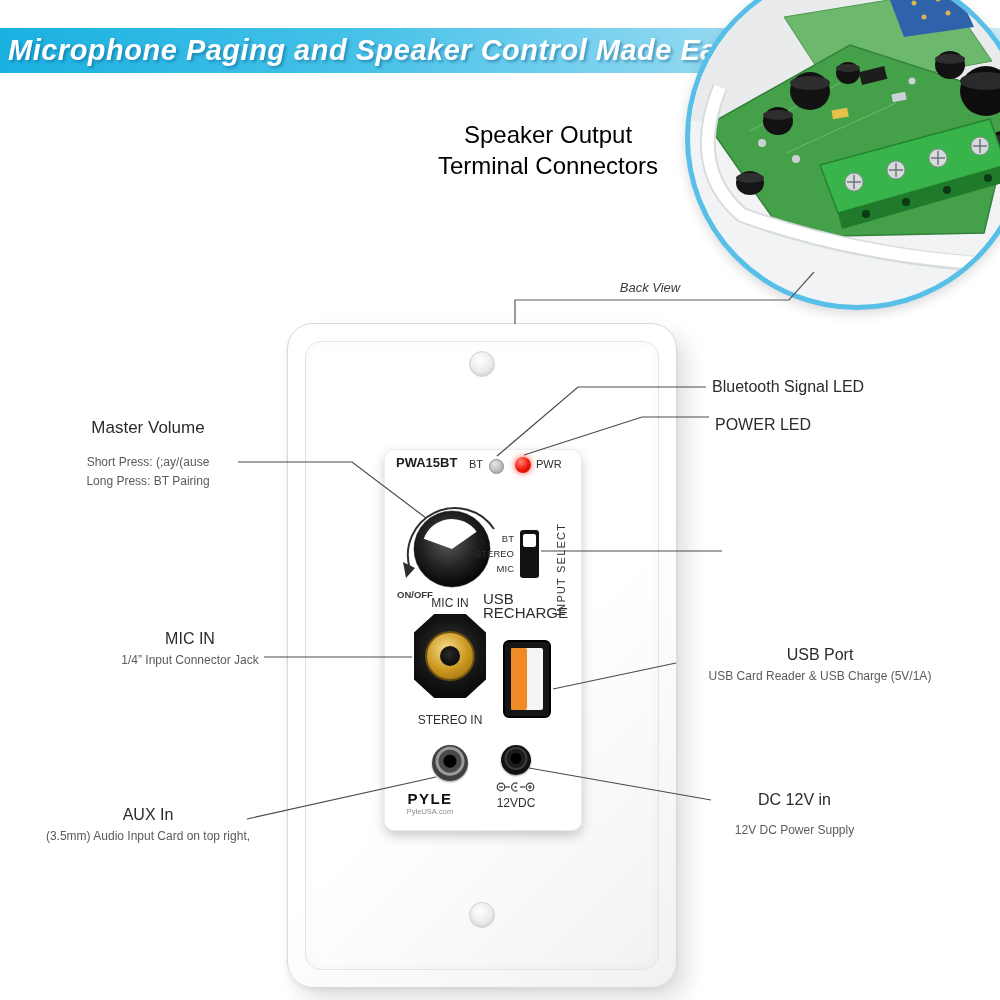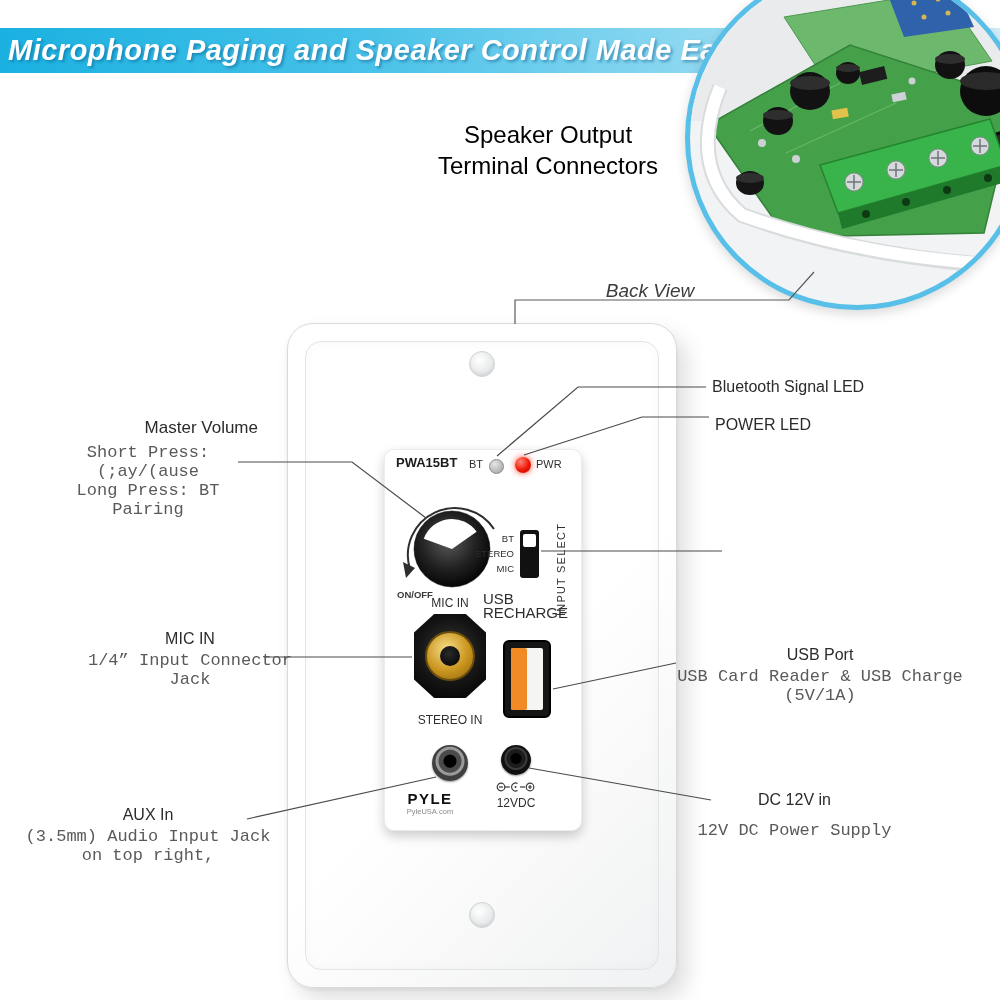--- a/index.html
+++ b/index.html
@@ -16,21 +16,21 @@
   
   .inset{position:absolute;left:685px;top:-34px;width:334px;height:334px;border-radius:50%;
          border:5px solid #58c0e8;background:#f1f3f4;overflow:hidden;z-index:3;
          box-shadow:0 4px 12px rgba(0,0,0,.15);}
   .inset svg{display:block;}
 
   .inset-caption{position:absolute;left:408px;top:119px;width:280px;text-align:center;
                  font-size:24px;line-height:31px;color:#000000;z-index:1;}
 
   .back-view{position:absolute;left:598px;top:280px;width:104px;text-align:center;
-             font-style:italic;font-size:19px;color:#3c3c3c;z-index:4;}
+             font-style:italic;font-size:13px;color:#3c3c3c;z-index:4;}
 
   
   .plate{position:absolute;left:287px;top:323px;width:388px;height:663px;border-radius:26px;
          background:linear-gradient(135deg,#ffffff 55%,#f0f1f2);border:1px solid #d7dadb;
          box-shadow:10px 12px 22px rgba(0,0,0,.13),0 2px 4px rgba(0,0,0,.06);z-index:2;}
   .plate-inner{position:absolute;left:17px;top:17px;right:17px;bottom:17px;border-radius:16px;
                border:1px solid #e2e4e6;box-shadow:inset 0 0 12px rgba(0,0,0,.03);}
   .screw{position:absolute;width:24px;height:24px;border-radius:50%;
          background:radial-gradient(circle at 40% 35%,#ffffff,#e7e9ea 60%,#d8dadc);
          border:1px solid #cfd2d3;box-shadow:inset 0 -2px 3px rgba(0,0,0,.07);}
@@ -89,22 +89,22 @@
   .brand-name{font-weight:bold;font-size:15px;letter-spacing:1.5px;color:#111;}
   .brand-site{font-size:7.5px;color:#8a8a8a;}
 
   
   .lines{position:absolute;left:0;top:0;z-index:5;pointer-events:none;}
 
   
   .co{position:absolute;z-index:6;}
   .center{text-align:center;}
   .co-title{font-size:16px;color:#2b2b2b;margin-bottom:3px;}
-  .co-title-lg{font-size:17px;color:#2b2b2b;margin-bottom:5px;text-align:right;}
-  .co-sub{font-size:17px;color:#5a5a5a;line-height:19px;font-family:Liberation Mono, monospace;}
+  .co-title-lg{font-size:17px;color:#2b2b2b;margin-bottom:15px;}
+  .co-sub{font-size:12px;color:#5a5a5a;line-height:19px;}
   .label-line{position:absolute;font-size:16px;color:#2b2b2b;z-index:6;}
 </style>
 </head>
 <body>
 
 <div class="page">
 
   <div class="banner">
     <span>Microphone Paging and Speaker Control Made Easy</span>
   </div>
@@ -286,21 +286,21 @@
     <div class="co-sub">Long Press: BT Pairing</div>
   </div>
 
   <div class="co center" style="left:80px;top:630px;width:220px;">
     <div class="co-title">MIC IN</div>
     <div class="co-sub">1/4” Input Connector Jack</div>
   </div>
 
   <div class="co center" style="left:18px;top:806px;width:260px;">
     <div class="co-title">AUX In</div>
-    <div class="co-sub">(3.5mm) Audio Input Jack on top right,</div>
+    <div class="co-sub">(3.5mm) Audio Input Card on top right,</div>
   </div>
 
   <div class="label-line" style="left:712px;top:378px;">Bluetooth Signal LED</div>
   <div class="label-line" style="left:715px;top:408px;margin-top:8px;">POWER LED</div>
 
 
   <div class="co center" style="left:675px;top:646px;width:290px;">
     <div class="co-title">USB Port</div>
     <div class="co-sub">USB Card Reader &amp; USB Charge (5V/1A)</div>
   </div>

